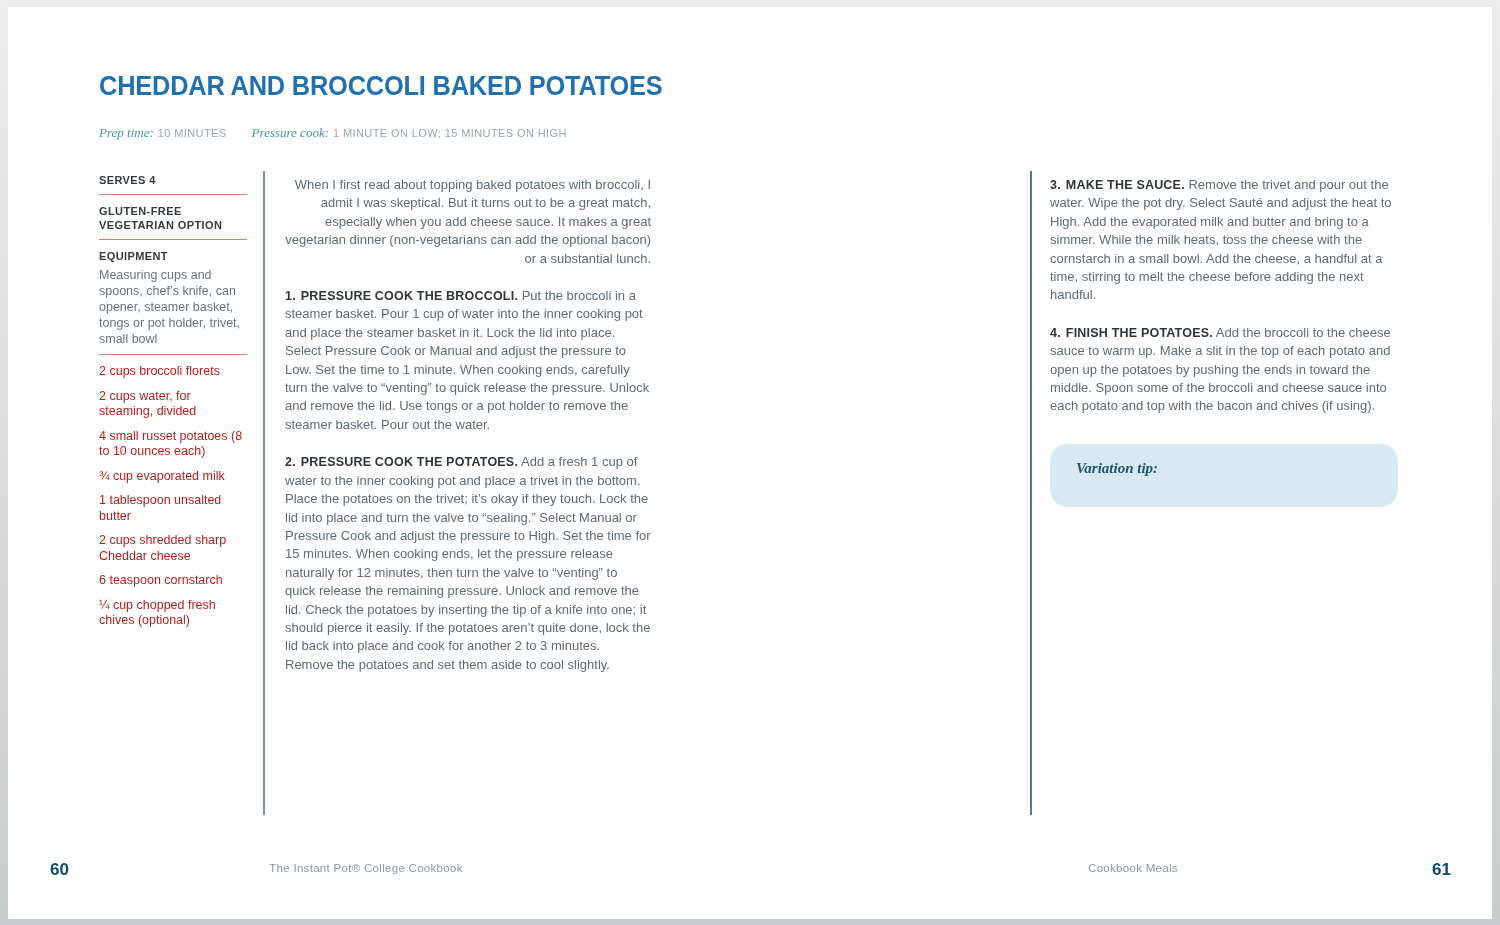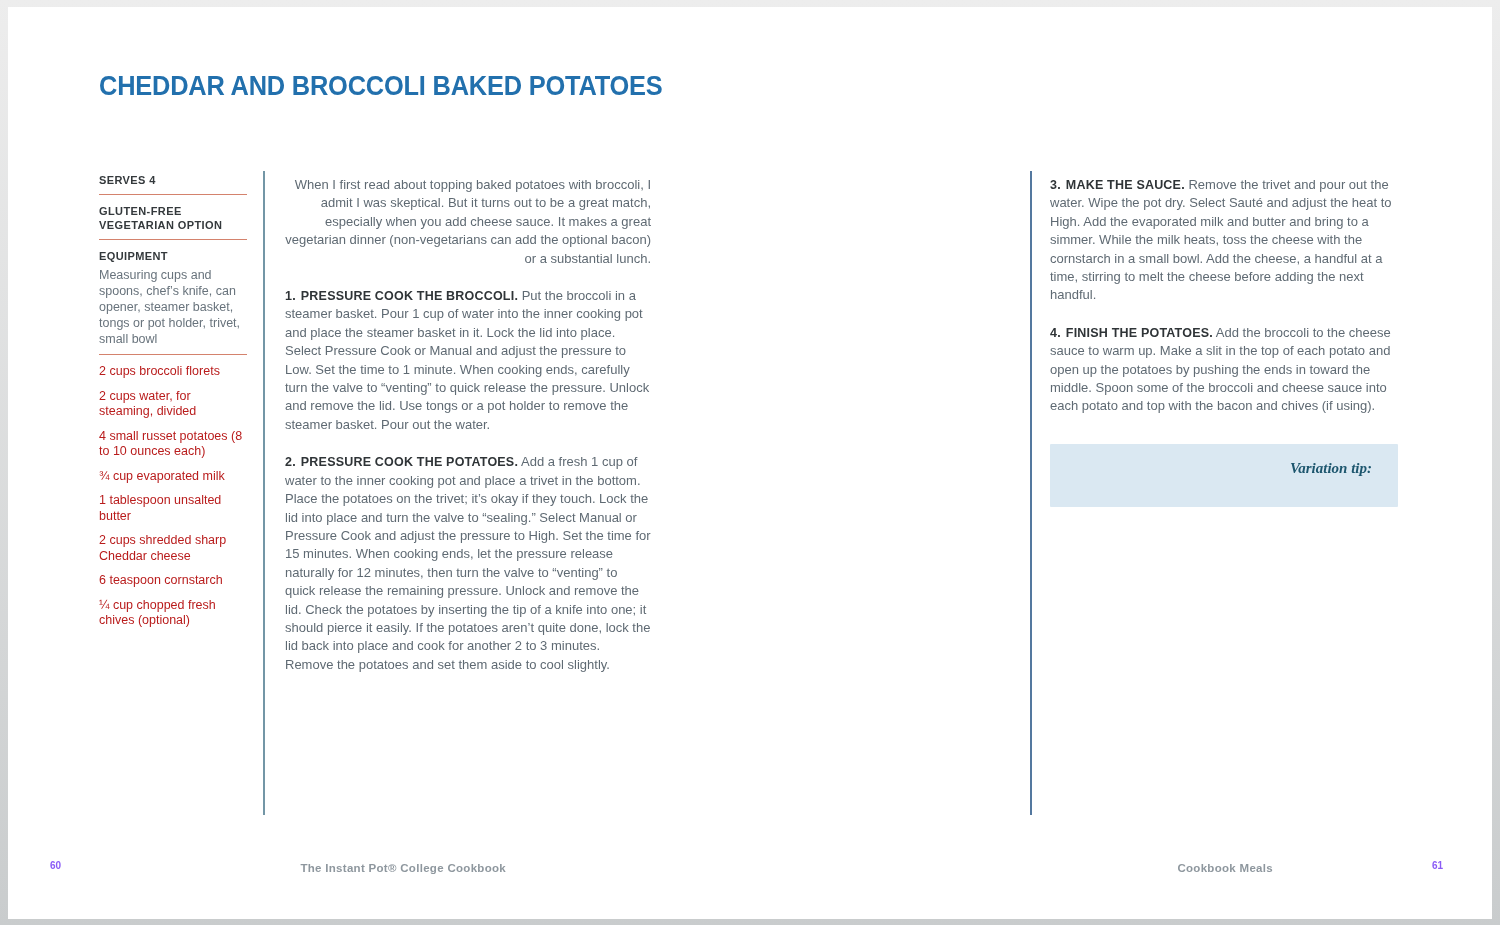--- a/index.html
+++ b/index.html
@@ -87,61 +87,64 @@
   .step:first-child { margin-top: 5px; }
   .step-num, .step-title {
     font-weight: 700; font-size: 12.5px;
     color: #2f3437; letter-spacing: 0.2px;
   }
   .step-num { margin-right: 5px; }
   
   .tip-box {
     margin-top: 28px;
     background: #dae8f2;
-    border-radius: 1px;
+    border-radius: 17px;
     padding: 16px 26px 20px 26px;
     width: 296px;
-    text-align: right;
   }
   .tip-title {
     margin: 0 0 10px 0;
     font-family: "Liberation Serif", serif;
     font-style: italic; font-weight: 700;
     font-size: 15px; color: #1d566e;
   }
   .tip-body {
     margin: 0;
     font-size: 13px; line-height: 19px;
     color: #75828e;
   }
   
   .folio {
     position: absolute; top: 853px;
-    font-size: 10px; font-weight: 700; color: #8b5cf6;
+    font-size: 17px; font-weight: 700; color: #0c4a6e;
   }
   .folio-left { left: 42px; }
   .folio-right { left: 1424px; }
   .running-foot {
     position: absolute; top: 855px;
     font-size: 11.5px; color: #8e979e; letter-spacing: 0.3px;
-    text-align: right; width: 280px; font-weight: bold;
+    text-align: center; width: 280px;
   }
   .foot-left-center { left: 218px; }
   .foot-right-center { left: 985px; }
 </style>
 </head>
 <body>
 
 <div class="spread">
 
   <div>
 
     <h1 class="recipe-title">CHEDDAR AND BROCCOLI BAKED POTATOES</h1>
 
     <div class="meta">
+      <div class="meta-row">
+        <span class="meta-pair"><span class="meta-label">Prep time:</span><span class="meta-value">10 MINUTES</span></span>
+        <span class="meta-pair"><span class="meta-label">Pressure cook:</span><span class="meta-value">1 MINUTE ON LOW; 15 MINUTES ON HIGH</span></span>
+      </div>
     </div>
 
     <aside class="sidebar">
       <h3 class="sb-head">SERVES 4</h3>
       <hr class="sb-rule">
       <h3 class="sb-head">GLUTEN-FREE
 VEGETARIAN OPTION</h3>
       <hr class="sb-rule">
       <h3 class="sb-head">EQUIPMENT</h3>
       <p class="sb-body">Measuring cups and spoons, chef’s knife, can opener, steamer basket, tongs or pot holder, trivet, small bowl</p>

